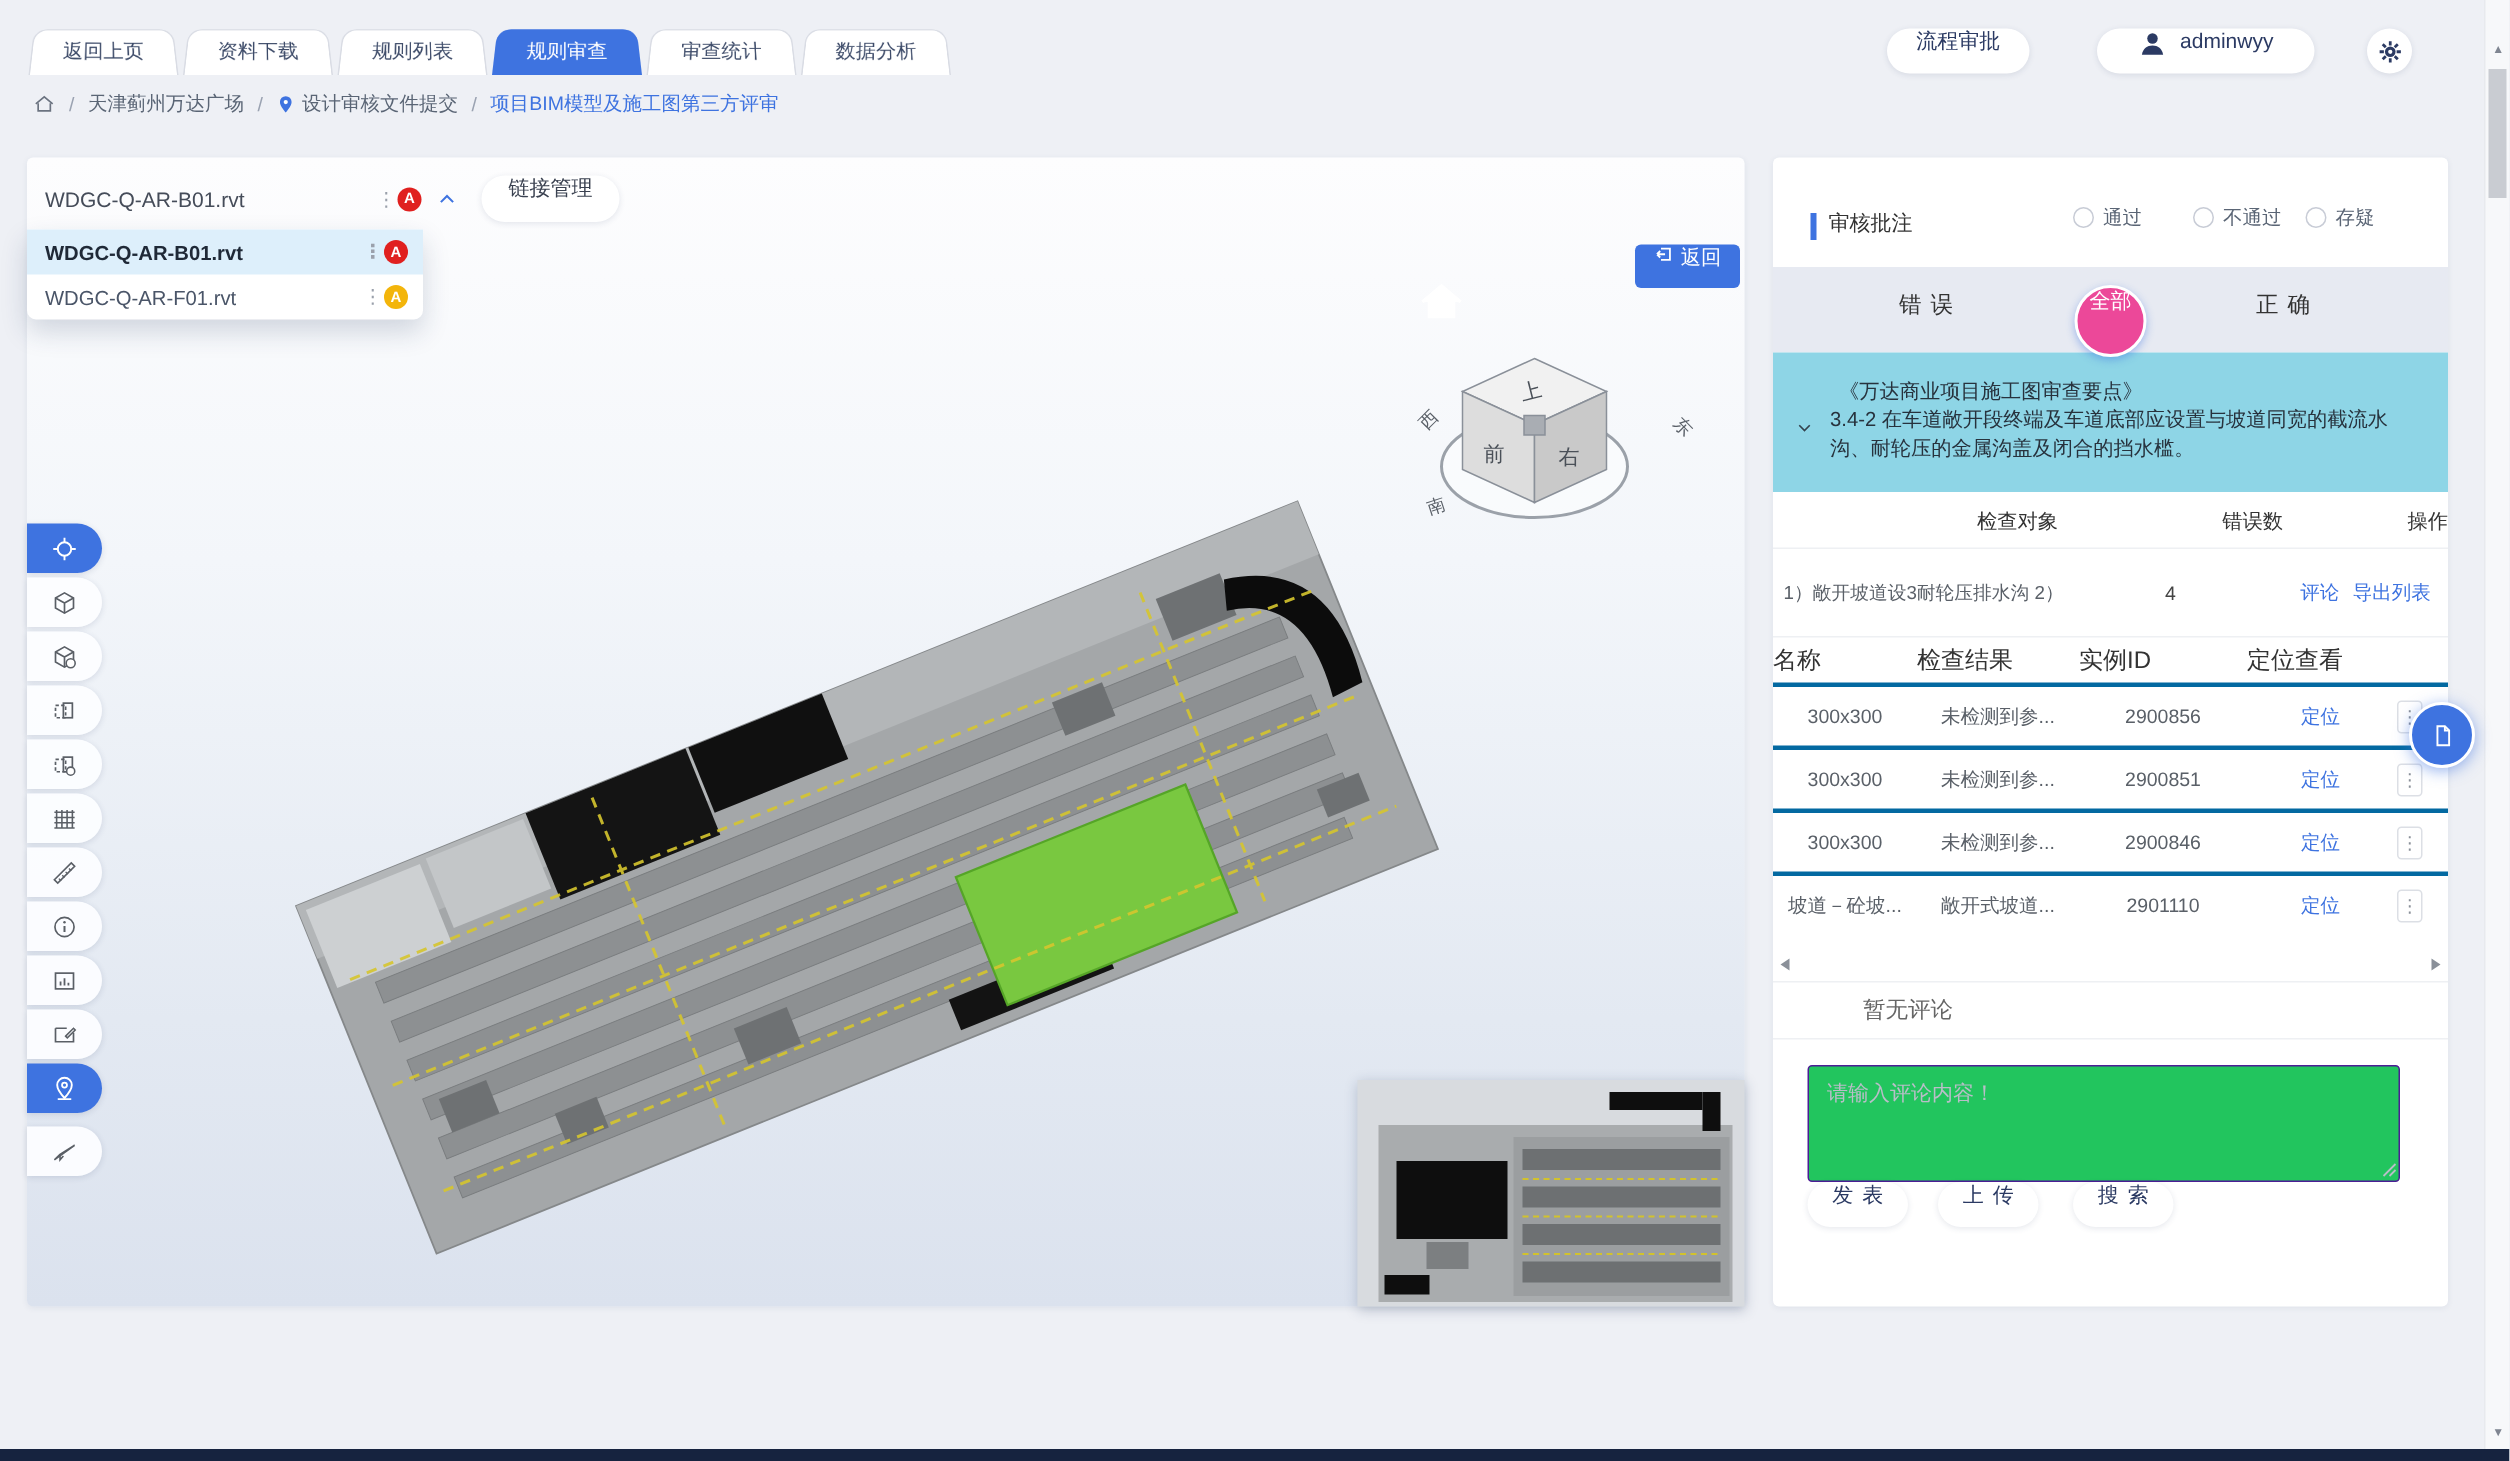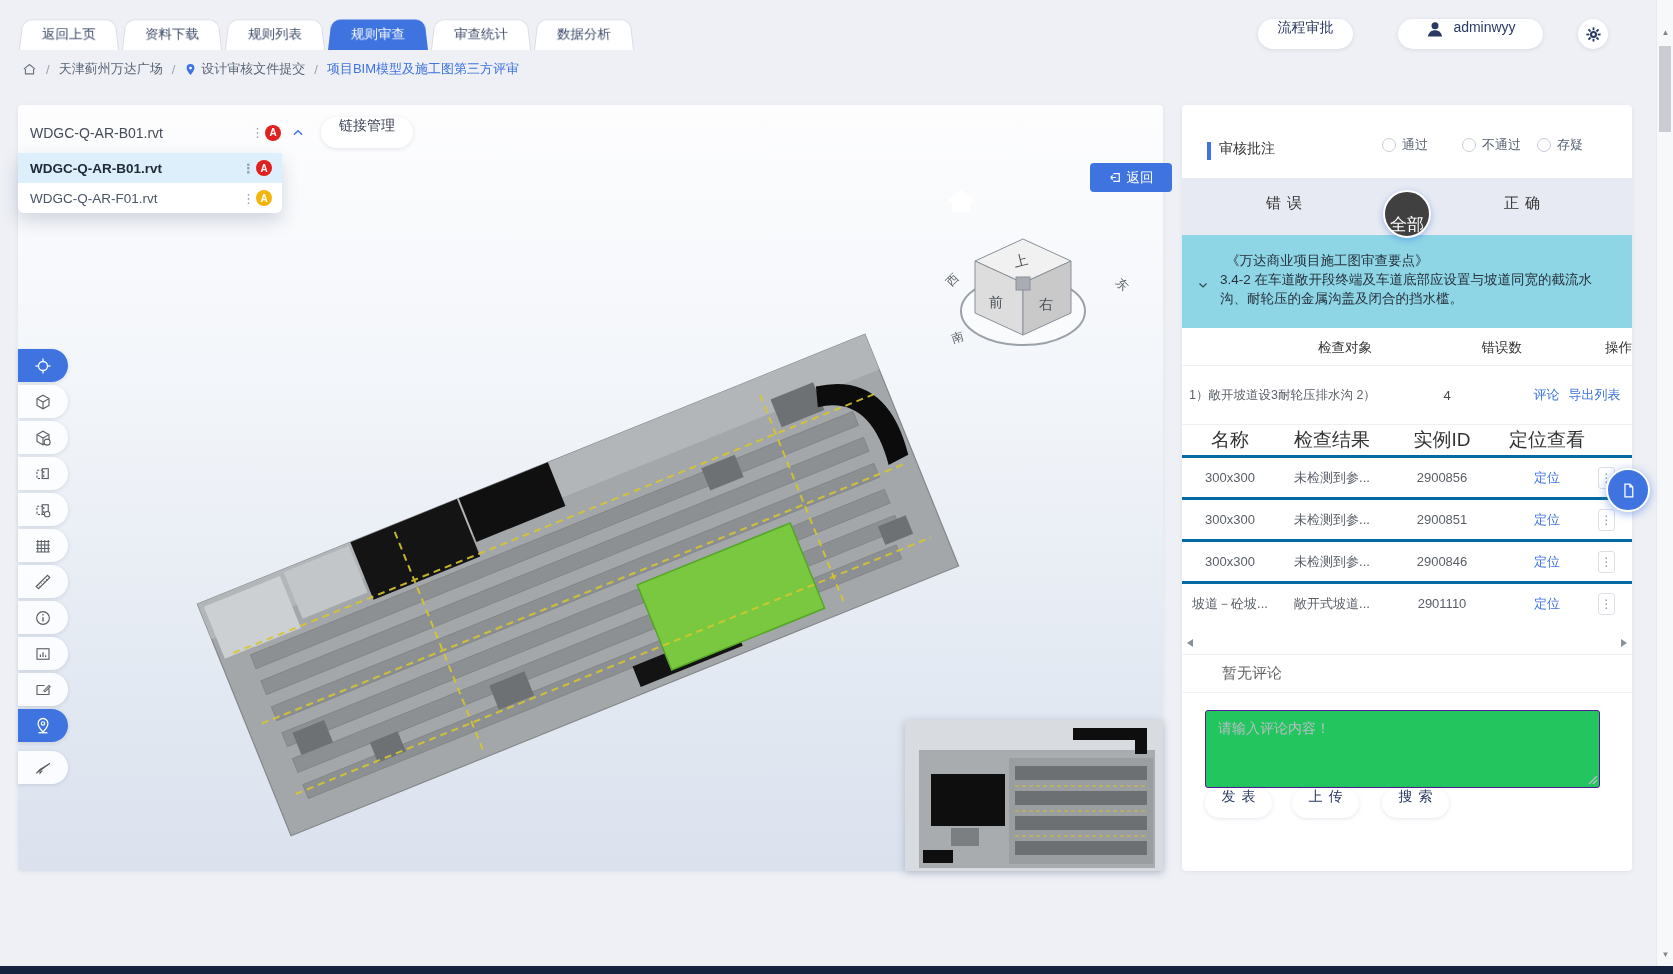--- a/index.html
+++ b/index.html
@@ -35,70 +35,70 @@
   .badge { width:16px; height:16px; border-radius:50%; color:#fff; font-size:10px; font-weight:bold;
            display:flex; align-items:center; justify-content:center; margin:0 4px; }
   .badge.red { background:#e0201f; }
   .badge.yellow { background:#f3b50b; }
   .dropdown { left:0; top:48px; width:264px; background:#fff; border-radius:0 0 6px 6px;
               box-shadow:0 8px 18px rgba(30,50,90,.18); z-index:5; }
   .dd-item { height:30px; display:flex; align-items:center; padding-left:12px; font-size:13.5px; color:#4a5568; cursor:pointer; }
   .dd-item.sel { background:#ddeffb; color:#1f2937; font-weight:bold; }
   .dd-item .lbl { flex:1; }
   .link-manage { left:303px; top:12px; width:92px; height:31px; border-radius:16px; font-size:14px; color:#3a4150; }
-  .back-btn { left:1072px; top:58px; width:82px; height:29px; background:#3e73e0; border-radius:4px;
-              display:flex; align-items:center; justify-content:center; gap:5px; color:#fff; font-size:13.5px; cursor:pointer; }
+  .back-btn { left:1072px; top:58px; width:70px; height:29px; background:#3e73e0; border-radius:4px;
+              display:flex; justify-content:center; gap:5px; color:#fff; font-size:13.5px; cursor:pointer; }
   
   .tool { left:0; width:50px; height:33px; border-radius:0 17px 17px 0; background:rgba(252,253,255,.95);
           box-shadow:0 1px 4px rgba(40,60,100,.14); display:flex; align-items:center; justify-content:center; cursor:pointer; }
   .tool.active { background:#3e73e0; }
   .minimap { left:887px; top:615px; width:258px; height:151px; background:#d8dbdf;
              box-shadow:0 2px 8px rgba(30,50,90,.25); cursor:pointer; }
 
   
   #panel { left:1182px; top:105px; width:450px; height:766px; background:#fff; border-radius:4px;
            box-shadow:0 1px 4px rgba(40,60,100,.08); }
   .p-title-bar { left:25px; top:37px; width:4px; height:18px; background:#3e73e0; }
   .p-title { left:37px; top:35px; font-size:14px; color:#333; font-weight:500; }
   .radio-row { top:31px; display:flex; align-items:center; gap:6px; cursor:pointer; }
   .radio { width:14px; height:14px; border-radius:50%; border:1px solid #c8ccd6; background:#fff; }
   .radio-lbl { font-size:13px; color:#5a6575; }
   .filter-bar { left:0; top:73px; width:450px; height:57px; background:#e7eaf2; }
   .filter-tab { top:89px; font-size:15px; color:#333; letter-spacing:6px; cursor:pointer; }
-  .filter-all { left:201px; top:85px; width:48px; height:48px; border-radius:50%; background:#404040;
-                border:2px solid #fff; box-shadow:0 2px 6px rgba(62,115,224,.45); color:#fff; font-size:17px;
-                display:flex; align-items:flex-end; justify-content:center; cursor:pointer; z-index:4; }
+  .filter-all { left:201px; top:85px; width:48px; height:48px; border-radius:50%; background:#ec4899;
+                border:2px solid #fff; box-shadow:0 2px 6px rgba(62,115,224,.45); color:#fff; font-size:14px;
+                display:flex; align-items:flex-start; justify-content:center; cursor:pointer; z-index:4; }
   .rule-box { left:0; top:130px; width:450px; height:93px; background:#8ed5e6; padding:16px 18px 0 38px;
               font-size:13.5px; color:#27323d; line-height:19px; }
   .rule-src { margin-left:6px; }
   .rule-chevron { left:14px; top:174px; cursor:pointer; }
   .sum-head { left:0; top:225px; width:450px; height:36px; display:grid; grid-template-columns:190px 150px 110px;
               align-items:center; text-align:right; font-size:13.5px; color:#333; border-bottom:1px solid #eef0f3; }
   .sum-row { left:0; top:261px; width:450px; height:59px; display:grid; grid-template-columns:190px 150px 110px;
              align-items:center; border-bottom:1px solid #eef0f3; font-size:12.5px; color:#5a6068; }
   .sum-obj { padding-left:7px; white-space:nowrap; overflow:hidden; text-align:left; }
   .sum-cnt { text-align:center; font-size:13px; color:#444; }
   .sum-acts { display:flex; gap:9px; justify-content:center; font-size:13px; }
   a.lnk { color:#3e73e0; text-decoration:none; cursor:pointer; white-space:nowrap; }
   .det-head { left:0; top:320px; width:450px; height:30px; display:grid; grid-template-columns:96px 108px 112px 98px 36px;
-              align-items:center; text-align:center; font-size:19px; color:#333; }
+              align-items:center; font-size:16px; color:#333; }
   .det-row { width:450px; height:42px; display:grid; grid-template-columns:96px 108px 112px 98px 36px;
              align-items:center; text-align:center; font-size:13px; color:#5a6068; border-top:3px solid #0369a1; }
   .det-row .cell { white-space:nowrap; overflow:hidden; }
   .dots-btn { width:17px; height:22px; border:1px solid #dcdfe5; border-radius:3px; background:#fff;
               color:#8a9099; font-size:12px; line-height:20px; text-align:center; cursor:pointer; margin-left:2px; }
   .fab { left:424px; top:363px; width:44px; height:44px; border-radius:50%; background:#3e73e0; border:2px solid #fff;
          box-shadow:0 2px 10px rgba(62,115,224,.55); display:flex; align-items:center; justify-content:center;
          cursor:pointer; z-index:6; }
   .hscroll { left:0; top:524px; width:450px; height:26px; border-bottom:1px solid #eef0f3; }
   .tri { width:0; height:0; position:absolute; top:10px; cursor:pointer; }
   .tri.l { left:5px;  border-top:4px solid transparent; border-bottom:4px solid transparent; border-right:6px solid #8a9099; }
   .tri.r { right:5px; border-top:4px solid transparent; border-bottom:4px solid transparent; border-left:6px solid #8a9099; }
   .no-comment { left:0; top:550px; width:450px; height:38px; border-bottom:1px solid #eef0f3;
-                display:flex; align-items:center; padding-left:40px; font-size:15px; color:#666; }
+                display:flex; align-items:center; padding-left:60px; font-size:15px; color:#666; }
   .cmt-box { left:23px; top:605px; width:395px; height:78px; border:1px solid #4c1d95; border-radius:3px;
              resize:none; font-family:inherit; font-size:14px; padding:9px 12px; color:#333; background:#22c55e; }
   .cmt-box::placeholder { color:#b9bec8; }
   .cmt-btn { height:30px; border-radius:16px; font-size:14px; letter-spacing:6px; padding-left:6px; }
 
   
   .vscroll { left:1656px; top:0; width:17px; height:966px; background:#f7f8fa; border-left:1px solid #e8eaee; }
   .vthumb { left:2px; top:46px; width:12px; height:86px; background:#c9ccd2; cursor:pointer; }
   .sarrow { width:17px; text-align:center; font-size:8px; color:#7f8591; cursor:pointer; }
   .bottom-strip { left:0; top:966px; width:1673px; height:8px; background:#16233f; }

